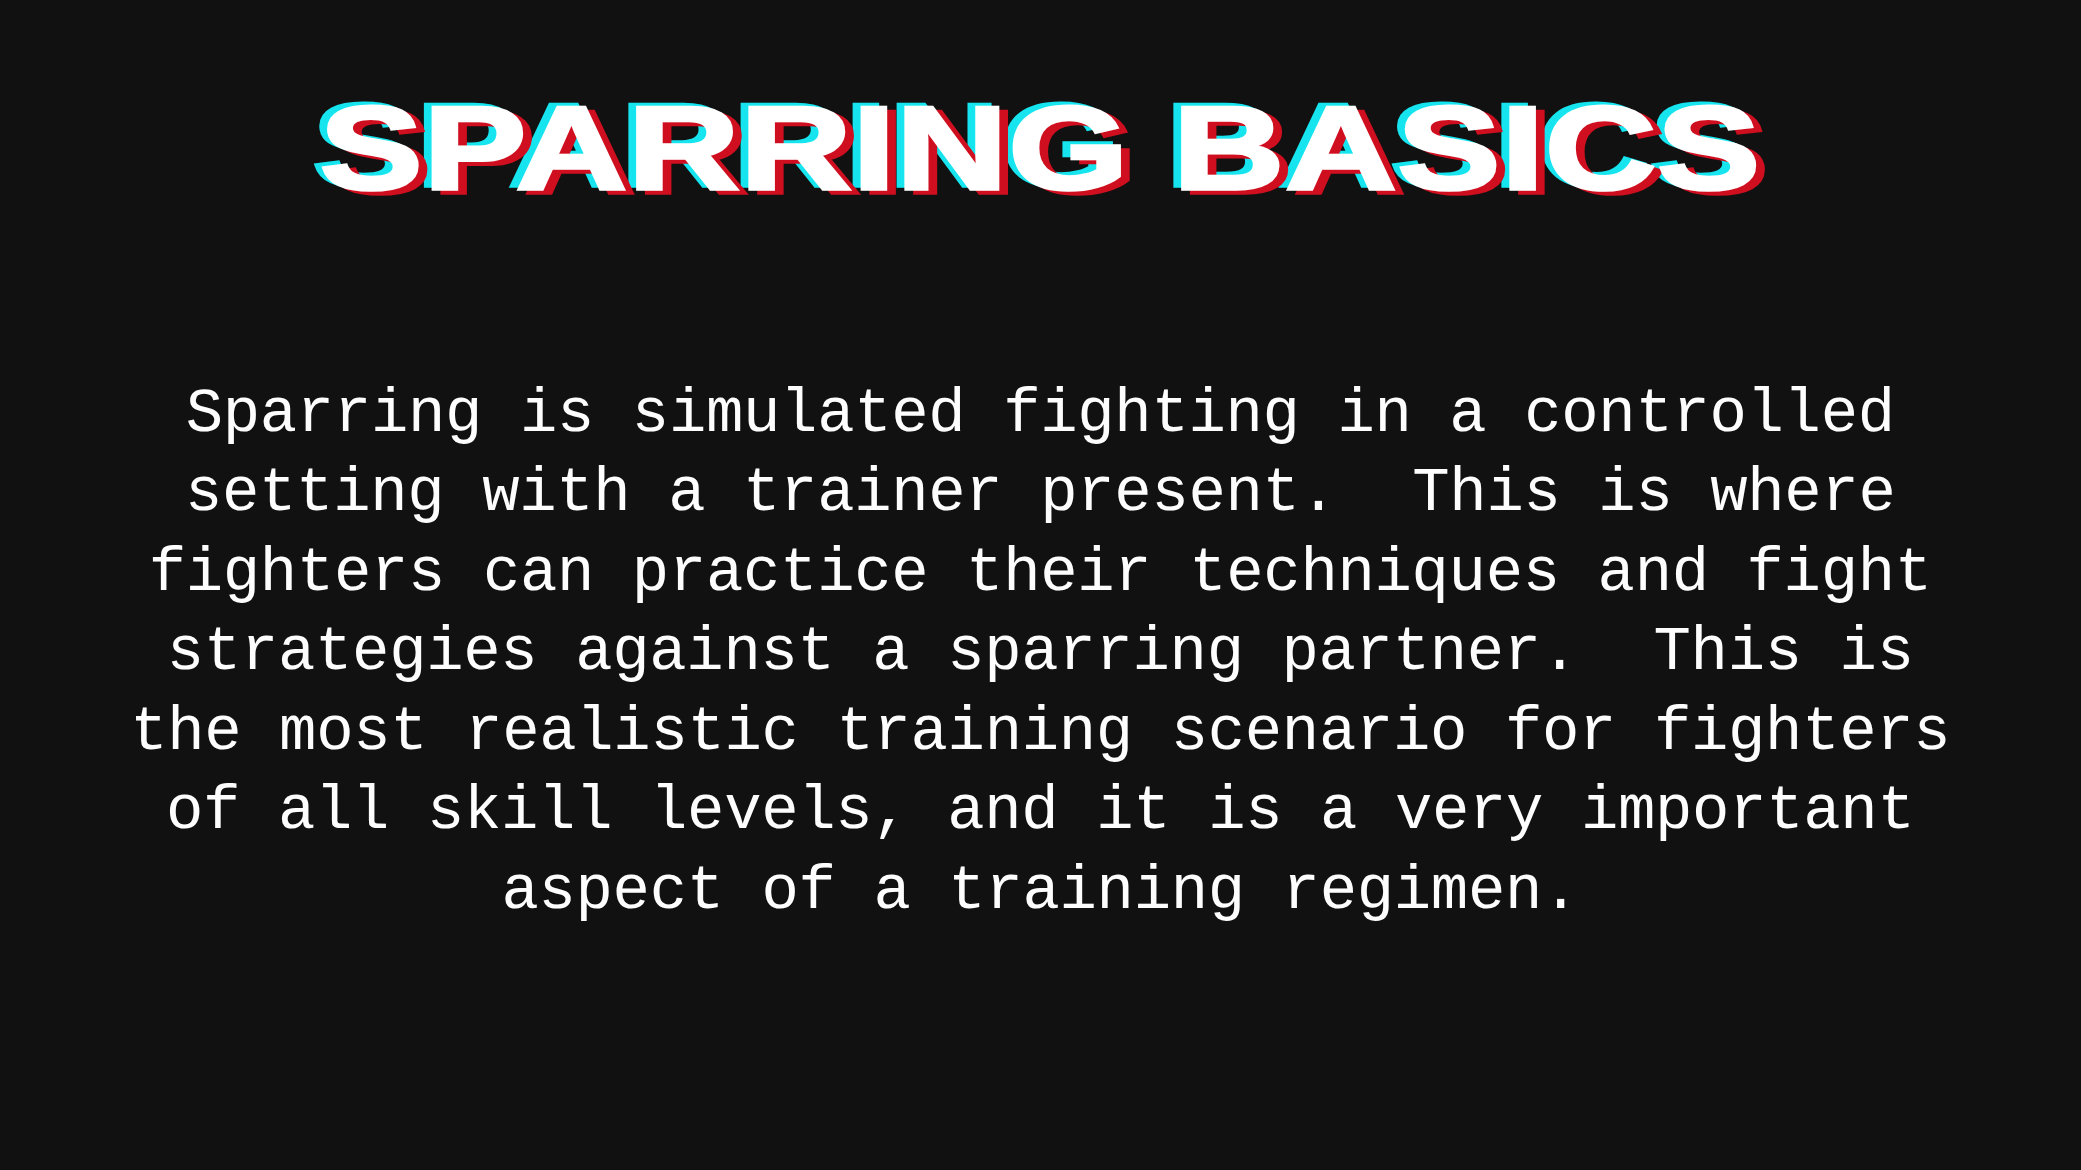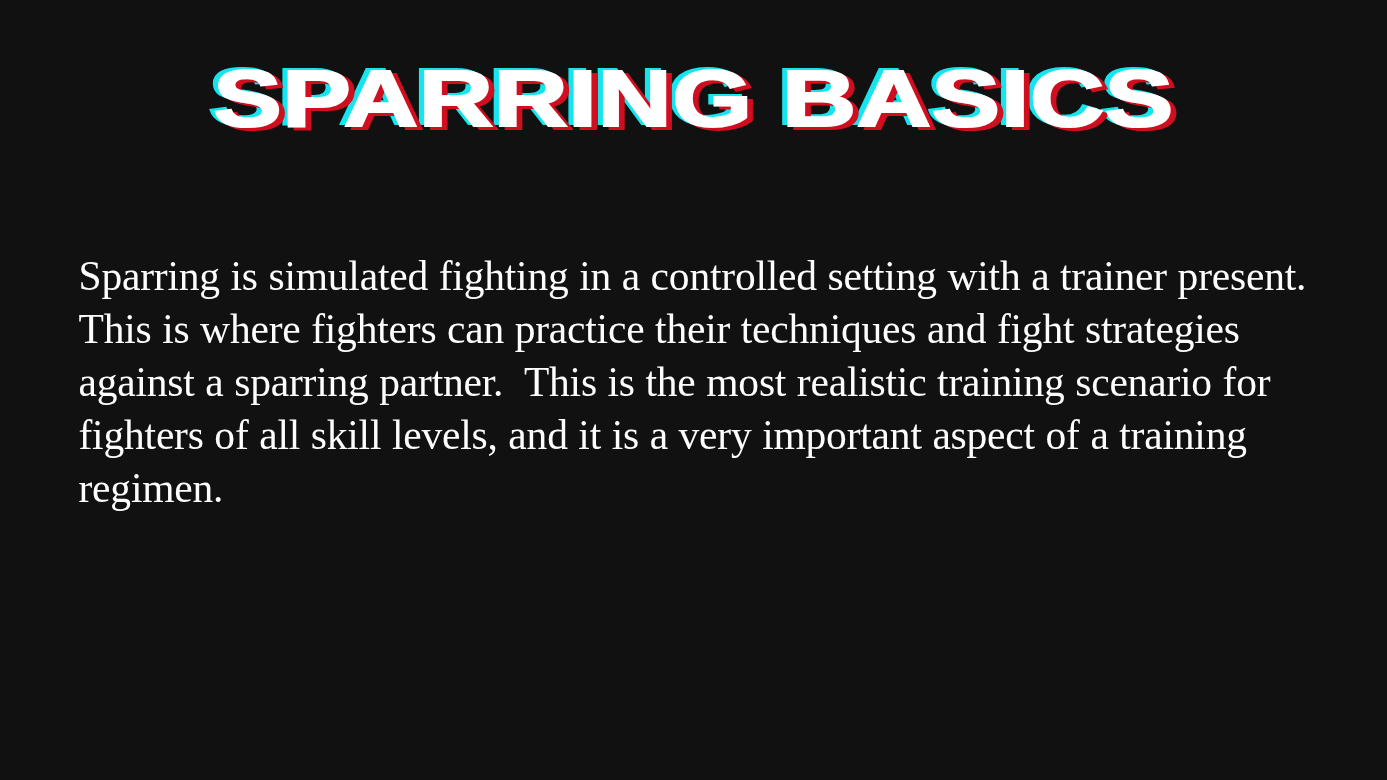--- a/index.html
+++ b/index.html
@@ -89,22 +89,23 @@
   .body-block {
     position: absolute;
     top: 250px;
     left: 50%;
     transform: translateX(-50%);
     width: 1230px;
   }
 
   .body-text {
     margin: 0;
+    text-align: center;
     color: #fdfdfd;
-    font-family: Liberation Serif, serif;
+    font-family: Liberation Mono, monospace;
     font-weight: 300;
     font-size: 41.5px;
     line-height: 53px;
     letter-spacing: -0.2px;
     white-space: pre-wrap;
     word-spacing: 0.5px;
   }
 </style>
 </head>
 <body>

